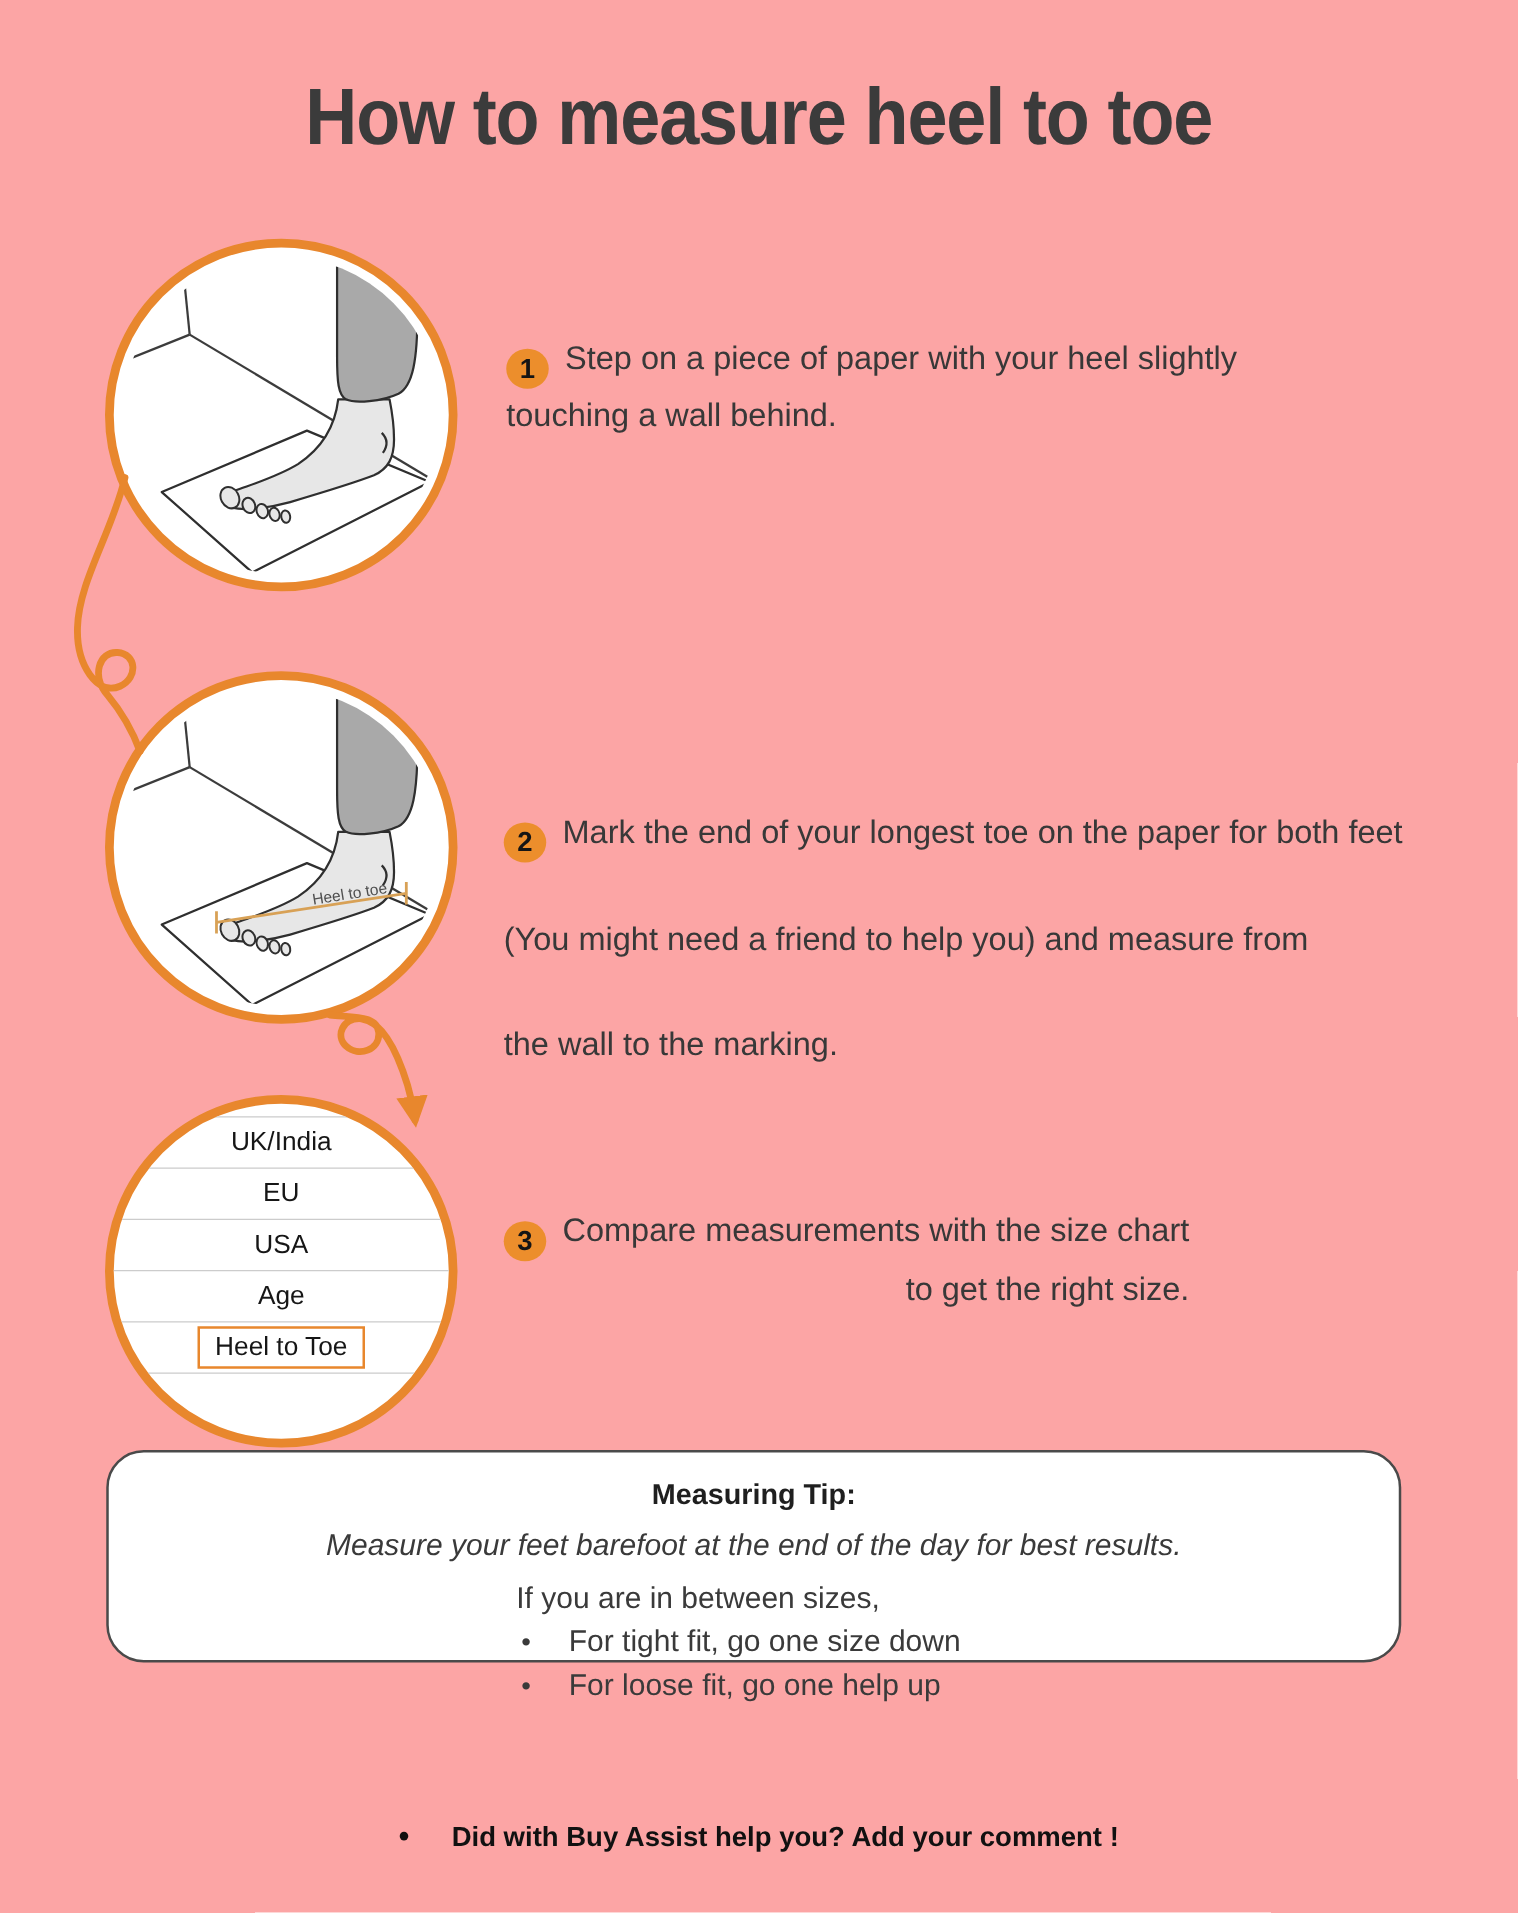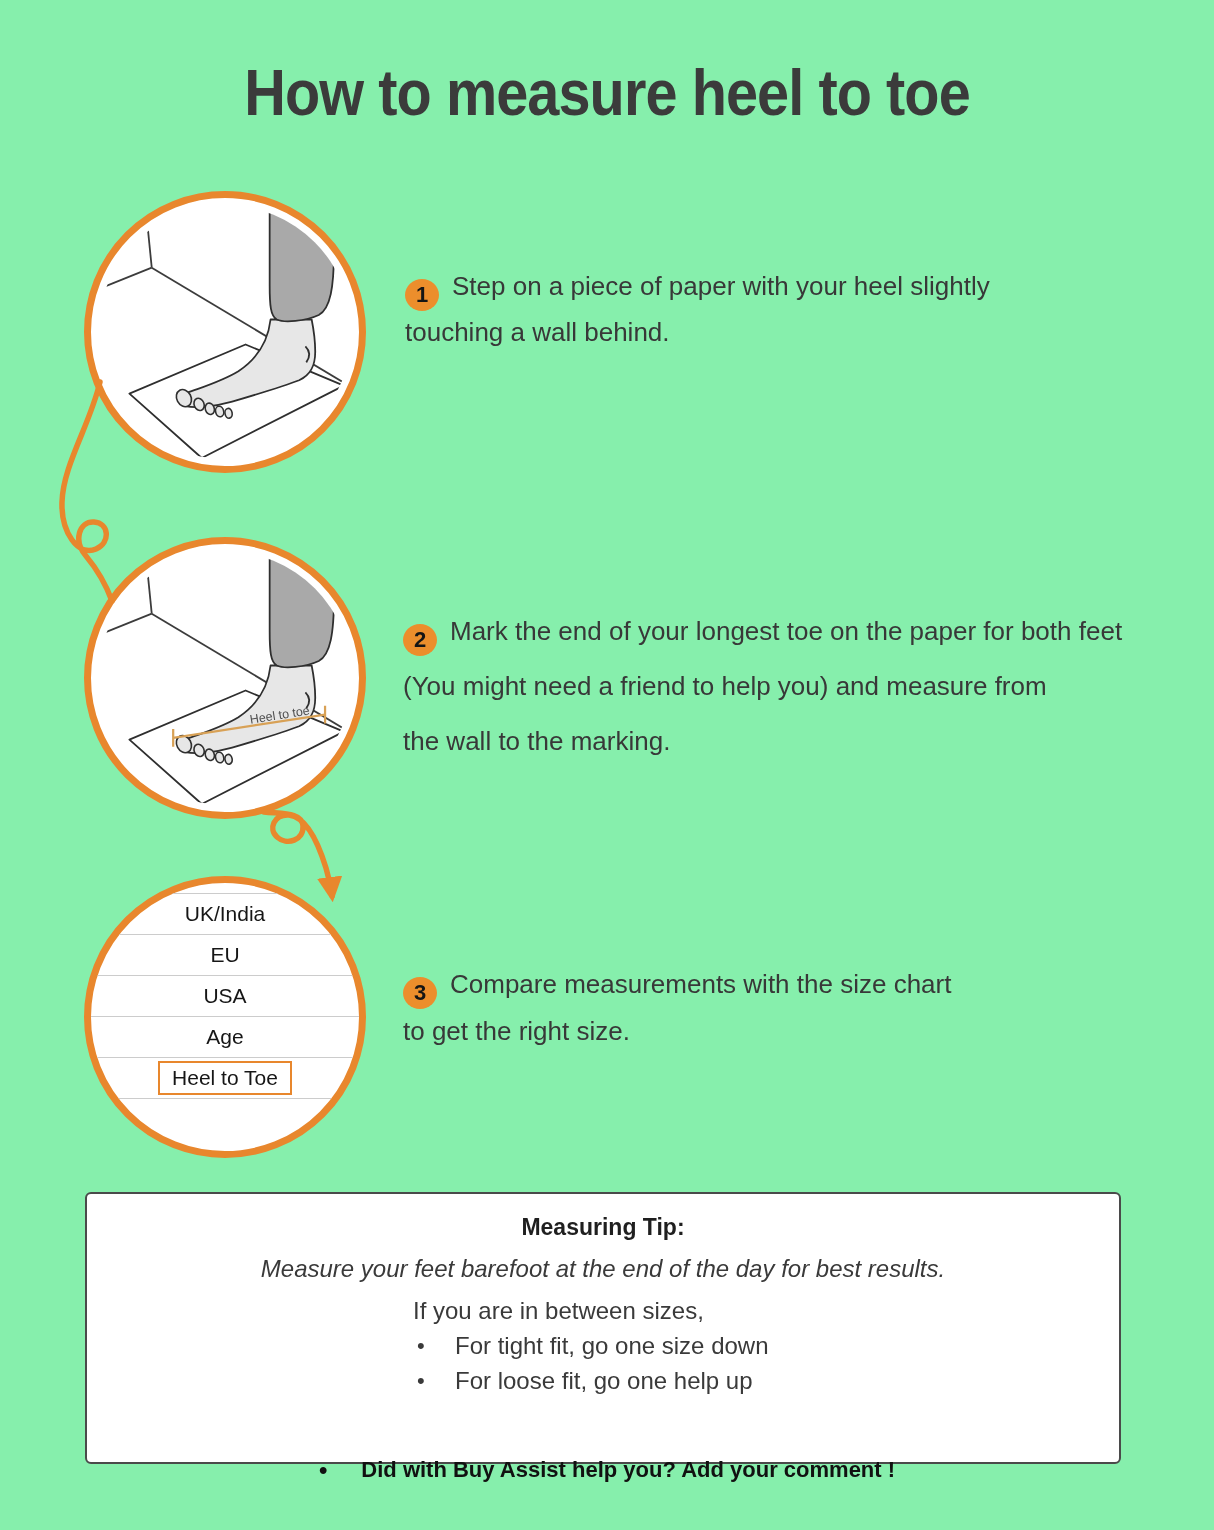--- a/index.html
+++ b/index.html
@@ -1,17 +1,17 @@
 <!DOCTYPE html>
 <html><head>
 <meta charset="utf-8">
 <style>
   html,body{margin:0;padding:0;background:#fff;}
   .page{
-    position:relative;width:1214px;height:1530px;background:#86efac;overflow:hidden;
+    position:relative;width:1214px;height:1530px;background:#fca5a5;overflow:hidden;
     font-family:"Liberation Sans", sans-serif;color:#3a3a3a;
   }
   
   .page-title{
     position:absolute;top:58px;left:0;width:1214px;margin:0;
     text-align:center;font-size:64px;font-weight:bold;color:#3b3b3b;
     letter-spacing:-1px;transform:scaleX(0.9);transform-origin:50% 50%;
     line-height:70px;white-space:nowrap;
   }
   
@@ -31,35 +31,35 @@
   }
   .size-row:last-child{border-bottom:1px solid #cccccc;}
   .hl-box{
     display:inline-block;line-height:30px;padding:0 12px;margin-top:3px;
     border:2px solid #E8872D;
   }
   
   .step{position:absolute;font-size:26px;color:#383838;}
   .step .line{white-space:nowrap;}
   .s1 .line{line-height:43px;}
-  .s2 .line{line-height:55px;}
+  .s2 .line{line-height:45px;margin-top:39px;}
   .s3 .line{line-height:44px;}
   .badge{
     display:inline-flex;align-items:center;justify-content:center;
     width:34px;height:32px;border-radius:50%;background:#EC8E2C;
     color:#151515;font-weight:bold;font-size:22px;margin-right:13px;
     vertical-align:-7px;
   }
   .s1{left:405px;top:265px;}
   .s2{left:403px;top:604px;}
-  .s3{left:403px;top:962px;}
+  .s3{left:403px;top:962px;text-align:right;}
   
   .tipbox{
-    position:absolute;left:85px;top:1192px;width:1036px;height:272px;
-    border:2px solid #4a4a4a;border-radius:6px;background:#fff;box-sizing:border-box;
+    position:absolute;left:85px;top:1160px;width:1036px;height:170px;
+    border:2px solid #4a4a4a;border-radius:30px;background:#fff;box-sizing:border-box;
   }
   .tip-title{margin-top:18px;text-align:center;font-size:23px;font-weight:bold;color:#1f1f1f;line-height:30px;}
   .tip-line1{margin-top:11px;text-align:center;font-size:24px;color:#3a3a3a;line-height:32px;font-style:italic;}
   .tip-sub{margin-top:8px;margin-left:326px;font-size:24px;color:#3a3a3a;}
   .tip-sub .tline{line-height:35px;}
   .tip-bullet{display:flex;line-height:35px;}
   .tip-bullet .bdot{width:10px;padding-left:4px;font-size:22px;}
   .tip-bullet .btxt{margin-left:28px;}
   
   .footer{

